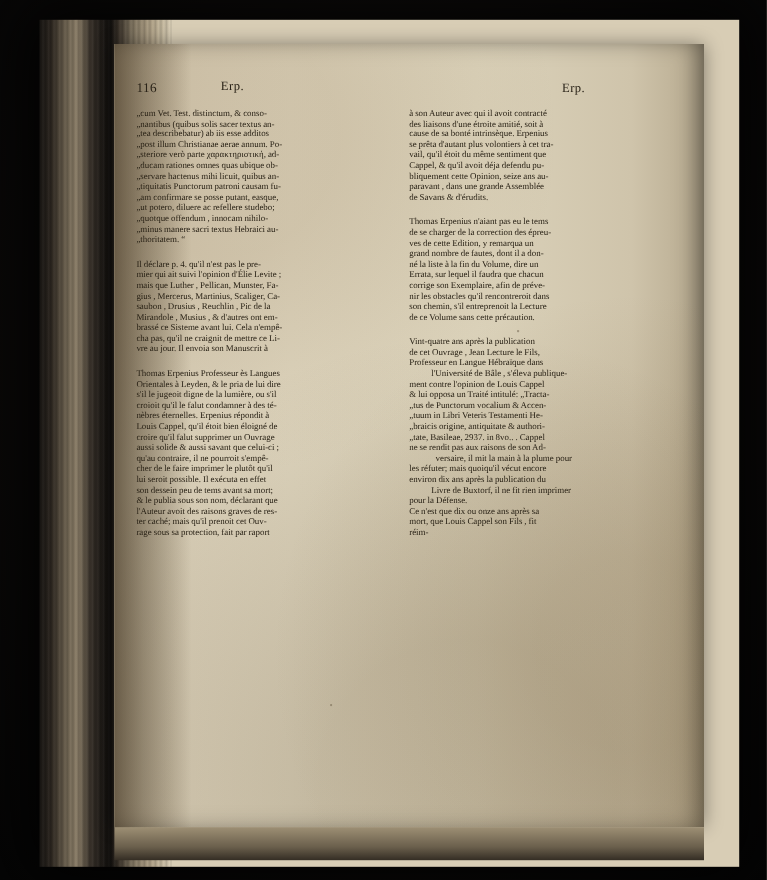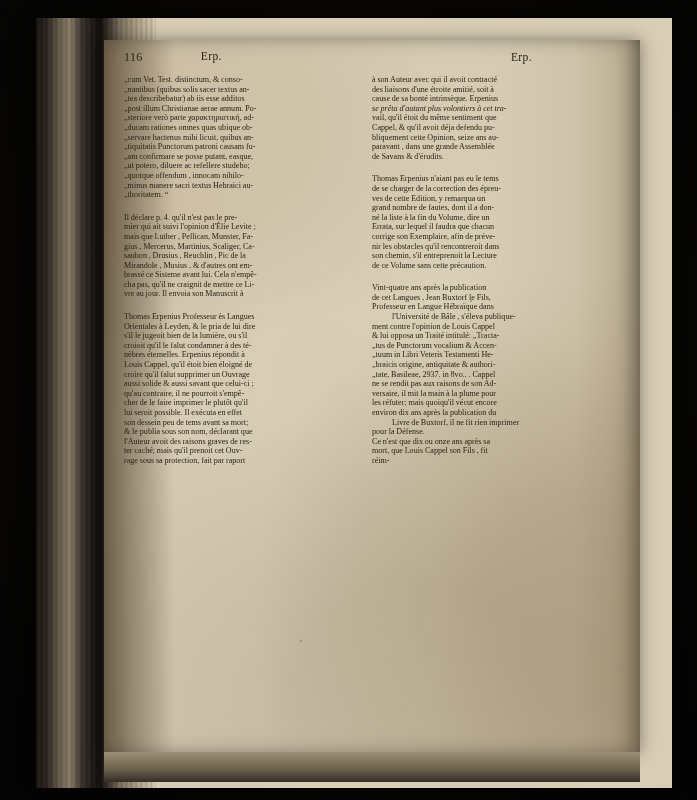--- a/index.html
+++ b/index.html
@@ -62,21 +62,21 @@
   }
 
   
   .fore-edge{
     position:absolute;left:104px;top:752px;width:536px;height:30px;
     background:linear-gradient(to bottom,#9d8f74,#6a5f4c 60%,#342d24);
   }
 
   
   .page-inner{
-    position:absolute;left:124px;top:50px;width:500px;height:660px;
+    position:absolute;left:124px;top:73px;width:500px;height:660px;
     color:#2a2318;
   }
   .head{
     display:flex;justify-content:space-between;align-items:baseline;
     font-size:11.5px;letter-spacing:.4px;
     margin-bottom:10px;
   }
   .head .left{display:flex;gap:58px;}
   .folio{font-size:12px;}
   .run{font-style:normal;}
@@ -150,42 +150,42 @@
             <span style="display: block; white-space: nowrap;">saubon , Drusius , Reuchlin , Pic de la</span>
             <span style="display: block; white-space: nowrap;">Mirandole , Musius , &amp; d'autres ont em-</span>
             <span style="display: block; white-space: nowrap;">brassé ce Sisteme avant lui. Cela n'empê-</span>
             <span style="display: block; white-space: nowrap;">cha pas, qu'il ne craignit de mettre ce Li-</span>
             <span style="display: block; white-space: nowrap;">vre au jour. Il envoia son Manuscrit à</span>
           </p>
           <div class="gap"></div>
           <p>
             <span style="display: block; white-space: nowrap;">Thomas Erpenius Professeur ès Langues</span>
             <span style="display: block; white-space: nowrap;">Orientales à Leyden, &amp; le pria de lui dire</span>
-            <span style="display: block; white-space: nowrap;">s'il le jugeoit bien de la lumière, ou s'il</span>
+            <span style="display: block; white-space: nowrap;">s'il le jugeoit digne de la lumière, ou s'il</span>
             <span style="display: block; white-space: nowrap;">croioit qu'il le falut condamner à des té-</span>
             <span style="display: block; white-space: nowrap;">nèbres éternelles. Erpenius répondit à</span>
             <span style="display: block; white-space: nowrap;">Louis Cappel, qu'il étoit bien éloigné de</span>
             <span style="display: block; white-space: nowrap;">croire qu'il falut supprimer un Ouvrage</span>
             <span style="display: block; white-space: nowrap;">aussi solide &amp; aussi savant que celui-ci ;</span>
             <span style="display: block; white-space: nowrap;">qu'au contraire, il ne pourroit s'empê-</span>
             <span style="display: block; white-space: nowrap;">cher de le faire imprimer le plutôt qu'il</span>
             <span style="display: block; white-space: nowrap;">lui seroit possible. Il exécuta en effet</span>
             <span style="display: block; white-space: nowrap;">son dessein peu de tems avant sa mort;</span>
             <span style="display: block; white-space: nowrap;">&amp; le publia sous son nom, déclarant que</span>
             <span style="display: block; white-space: nowrap;">l'Auteur avoit des raisons graves de res-</span>
             <span style="display: block; white-space: nowrap;">ter caché; mais qu'il prenoit cet Ouv-</span>
             <span style="display: block; white-space: nowrap;">rage sous sa protection, fait par raport</span>
           </p>
         </div>
       <div class="col" id="col-right">
           <p>
             <span style="display: block; white-space: nowrap;">à son Auteur avec qui il avoit contracté</span>
             <span style="display: block; white-space: nowrap;">des liaisons d'une étroite amitié, soit à</span>
             <span style="display: block; white-space: nowrap;">cause de sa bonté intrinsèque. Erpenius</span>
-            <span style="display: block; white-space: nowrap; font-style: italic;">se prêta d'autant plus volontiers à cet tra-</span>
+            <span style="display: block; white-space: nowrap;">se prêta d'autant plus volontiers à cet tra-</span>
             <span style="display: block; white-space: nowrap;">vail, qu'il étoit du même sentiment que</span>
             <span style="display: block; white-space: nowrap;">Cappel, &amp; qu'il avoit déja defendu pu-</span>
             <span style="display: block; white-space: nowrap;">bliquement cette Opinion, seize ans au-</span>
             <span style="display: block; white-space: nowrap;">paravant , dans une grande Assemblée</span>
             <span style="display: block; white-space: nowrap;">de Savans &amp; d'érudits.</span>
           </p>
           <div class="gap"></div>
           <p>
             <span style="display: block; white-space: nowrap;">Thomas Erpenius n'aiant pas eu le tems</span>
             <span style="display: block; white-space: nowrap;">de se charger de la correction des épreu-</span>
@@ -194,31 +194,31 @@
             <span style="display: block; white-space: nowrap;">né la liste à la fin du Volume, dire un</span>
             <span style="display: block; white-space: nowrap;">Errata, sur lequel il faudra que chacun</span>
             <span style="display: block; white-space: nowrap;">corrige son Exemplaire, afin de préve-</span>
             <span style="display: block; white-space: nowrap;">nir les obstacles qu'il rencontreroit dans</span>
             <span style="display: block; white-space: nowrap;">son chemin, s'il entreprenoit la Lecture</span>
             <span style="display: block; white-space: nowrap;">de ce Volume sans cette précaution.</span>
           </p>
           <div class="gap"></div>
           <p>
             <span style="display: block; white-space: nowrap;">Vint-quatre ans après la publication</span>
-            <span style="display: block; white-space: nowrap;">de cet Langues , Jean Buxtorf le Fils,</span>
+            <span style="display: block; white-space: nowrap;">de cet Ouvrage , Jean Lecture le Fils,</span>
             <span style="display: block; white-space: nowrap;">Professeur en Langue Hébraïque dans</span>
             <span style="display: block; white-space: nowrap; margin-left: 20px;">l'Université de Bâle , s'éleva publique-</span>
             <span style="display: block; white-space: nowrap;">ment contre l'opinion de Louis Cappel</span>
             <span style="display: block; white-space: nowrap;">&amp; lui opposa un Traité intitulé: „Tracta-</span>
             <span style="display: block; white-space: nowrap;">„tus de Punctorum vocalium &amp; Accen-</span>
             <span style="display: block; white-space: nowrap;">„tuum in Libri Veteris Testamenti He-</span>
             <span style="display: block; white-space: nowrap;">„braicis origine, antiquitate &amp; authori-</span>
             <span style="display: block; white-space: nowrap;">„tate, Basileae, 2937. in 8vo.. . Cappel</span>
             <span style="display: block; white-space: nowrap;">ne se rendit pas aux raisons de son Ad-</span>
-            <span style="display: block; white-space: nowrap;">versaire, il mit la main à la plume pour</span>
+            <span style="display: block; white-space: nowrap; margin-left: 24px;">versaire, il mit la main à la plume pour</span>
             <span style="display: block; white-space: nowrap;">les réfuter; mais quoiqu'il vécut encore</span>
             <span style="display: block; white-space: nowrap;">environ dix ans après la publication du</span>
             <span style="display: block; white-space: nowrap; padding-left: 20px;">Livre de Buxtorf, il ne fit rien imprimer</span>
             <span style="display: block; white-space: nowrap;">pour la Défense.</span>
             <span style="display: block; white-space: nowrap;">Ce n'est que dix ou onze ans après sa</span>
             <span style="display: block; white-space: nowrap;">mort, que Louis Cappel son Fils , fit</span>
             <span style="display: block; white-space: nowrap;">réim-</span>
           </p>
         </div>
     </div>

